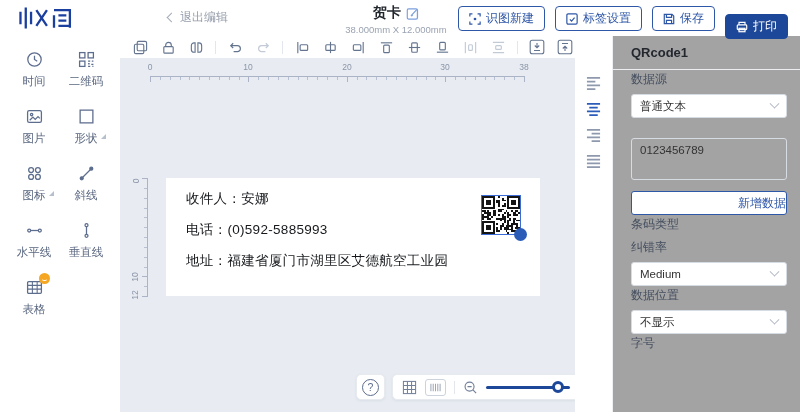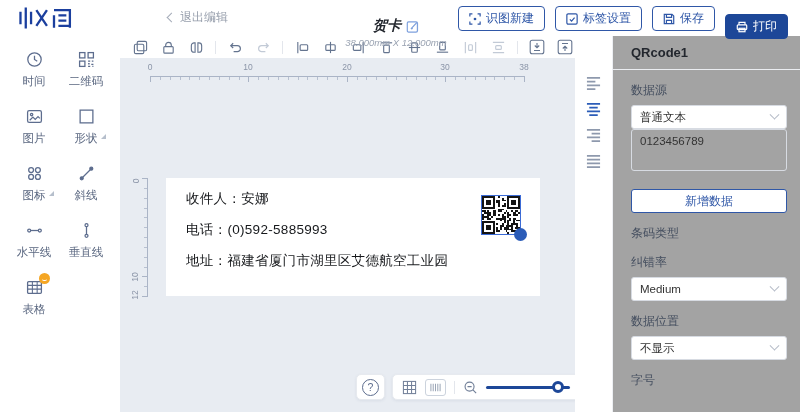--- a/index.html
+++ b/index.html
@@ -6,21 +6,21 @@
   html,body { width:800px; height:412px; overflow:hidden; }
   body { font-family:"Liberation Sans","DejaVu Sans",sans-serif; background:#fff; position:relative; color:#333; }
   svg { display:block; }
   .app { position:absolute; inset:0; }
 
   
   .header { position:absolute; left:0; top:0; width:800px; height:36px; background:#fff; z-index:5; }
   .logo { position:absolute; left:16px; top:3px; }
   .exit-link { position:absolute; left:168px; top:9px; display:flex; align-items:center; gap:5px; color:#949caa; font-size:12px; cursor:pointer; background:none; border:none; }
   .back-chev { width:7px; height:7px; border-left:1.4px solid #a4abb8; border-bottom:1.4px solid #a4abb8; transform:rotate(45deg); }
-  .title-wrap { position:absolute; left:396px; top:17px; transform:translateX(-50%); text-align:center;font-style:italic; }
+  .title-wrap { position:absolute; left:396px; top:4px; transform:translateX(-50%); text-align:center; }
   .title-row { display:flex; align-items:center; justify-content:center; gap:5px; }
   .doc-title { font-size:14px; font-weight:bold; color:#23272e; }
   .doc-dims { font-size:9.5px; color:#9aa3b2; margin-top:2px; }
   .header-actions { position:absolute; right:12px; top:6px; display:flex; gap:10px; }
   .hbtn { height:25px; padding:0 10px; display:flex; align-items:center; gap:5px; font-size:12px; border:1px solid #2f57a7; color:#2f57a7; background:#fff; border-radius:4px; cursor:pointer; white-space:nowrap; }
   .hbtn.primary { background:#1d4798; border-color:#1d4798; color:#fff;margin-top:8px; }
 
   
   .sidebar { position:absolute; left:0; top:36px; width:120px; height:376px; background:#fff; padding:14px 8px 0 8px; }
   .tool-grid { display:grid; grid-template-columns:1fr 1fr; row-gap:13px; }
@@ -80,25 +80,25 @@
 
   
   .align-strip { position:absolute; left:455px; top:22px; width:37px; height:354px; background:#fff; display:flex; flex-direction:column; align-items:center; padding-top:17px; gap:11px; }
   .as-btn { background:none; border:none; cursor:pointer; color:#8e99ad; }
   .as-btn.active { color:#2b5cb8; }
 
   
   .panel { position:absolute; left:612px; top:36px; width:188px; height:376px; background:#a3a3a3; border-left:1px solid #edeff3; padding:9px 13px 0 18px; }
   .panel-title { font-size:13px; font-weight:bold; color:#23272e; }
   .panel-divider { height:1px; background:#ebedf1; margin:9px -13px 0 -18px; }
-  .field-label { font-size:12px; color:#444e5f; margin:12px 0 6px;font-family:Liberation Serif, serif; }
+  .field-label { font-size:12px; color:#444e5f; margin:1px 0 6px;font-family:Liberation Serif, serif; }
   .select { height:24px; border:1px solid #d7dbe2; border-radius:3px; display:flex; align-items:center; justify-content:space-between; padding:0 8px; font-size:11.5px; color:#333; cursor:pointer; background:#fff; width:100%; }
   .chev { width:7px; height:7px; border-right:1.3px solid #b3bac6; border-bottom:1.3px solid #b3bac6; transform:rotate(45deg) translate(-2px,-2px); }
-  .textarea { margin-top:0; height:42px; border:1px solid #d7dbe2; border-radius:3px; padding:5px 8px; font-size:11.5px; color:#333; cursor:text; }
-  .btn-outline { margin-top:18px; width:100%; height:24px; border:1px solid #2f57a7; border-radius:3px; background:#fff; color:#2f57a7; font-size:12px; cursor:pointer; }
+  .textarea { margin-top:20px; height:42px; border:1px solid #d7dbe2; border-radius:3px; padding:5px 8px; font-size:11.5px; color:#333; cursor:text; }
+  .btn-outline { margin-top:11px; width:100%; height:24px; border:1px solid #2f57a7; border-radius:3px; background:#fff; color:#2f57a7; font-size:12px; cursor:pointer;text-align:right; }
 </style>
 </head>
 <body>
 
 <div class="app">
 
   <div class="header">
     <div class="logo">
       <svg width="76" height="30" viewBox="0 0 84 34" fill="none" stroke="#1b3f9e" stroke-width="2.6">
         <path d="M4 10 v14 M10 5 v24 M16 10 v14"></path>

